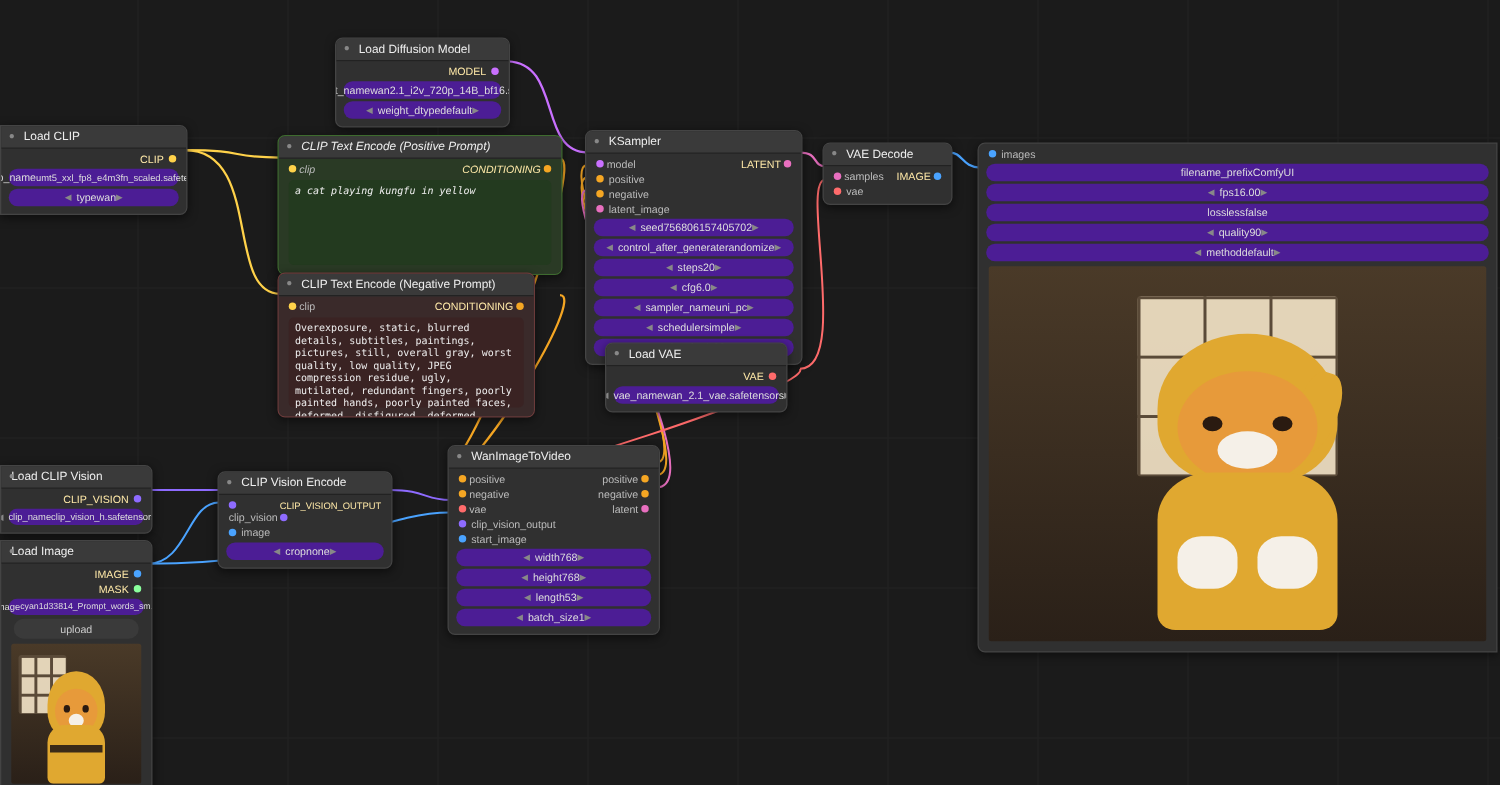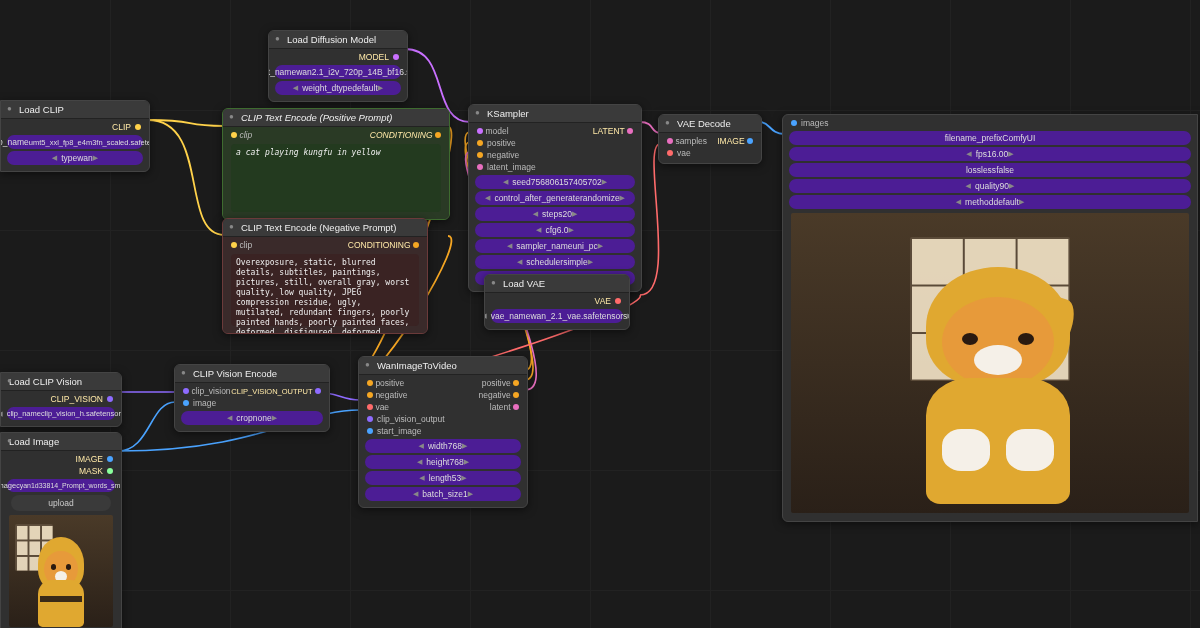--- a/index.html
+++ b/index.html
@@ -367,21 +367,21 @@
     <div class="widget">
         <span class="wl">
           <span class="tri">◀</span>
           <span style="font-size:7.5px">clip_name</span>
         </span>
         <span style="font-size:7.5px">clip_vision_h.safetensors</span>
       </div>
   </div>
 </div>
 
-<div class="node" style="left:174px;top:364px;width:156px;">
+<div class="node" style="left:174px;top:377px;width:140px;">
   <div class="node-title">CLIP Vision Encode</div>
   <div class="node-body">
     <div class="iorow">
         <span><span class="port cvis"></span> <span>clip_vision</span></span>
         <span><span class="outlabel" style="font-size:7.5px">CLIP_VISION_OUTPUT</span> <span class="port cvis"></span></span>
       </div>
     <div class="inrow">
         <span class="port img"></span>
         <span>image</span>
       </div>

